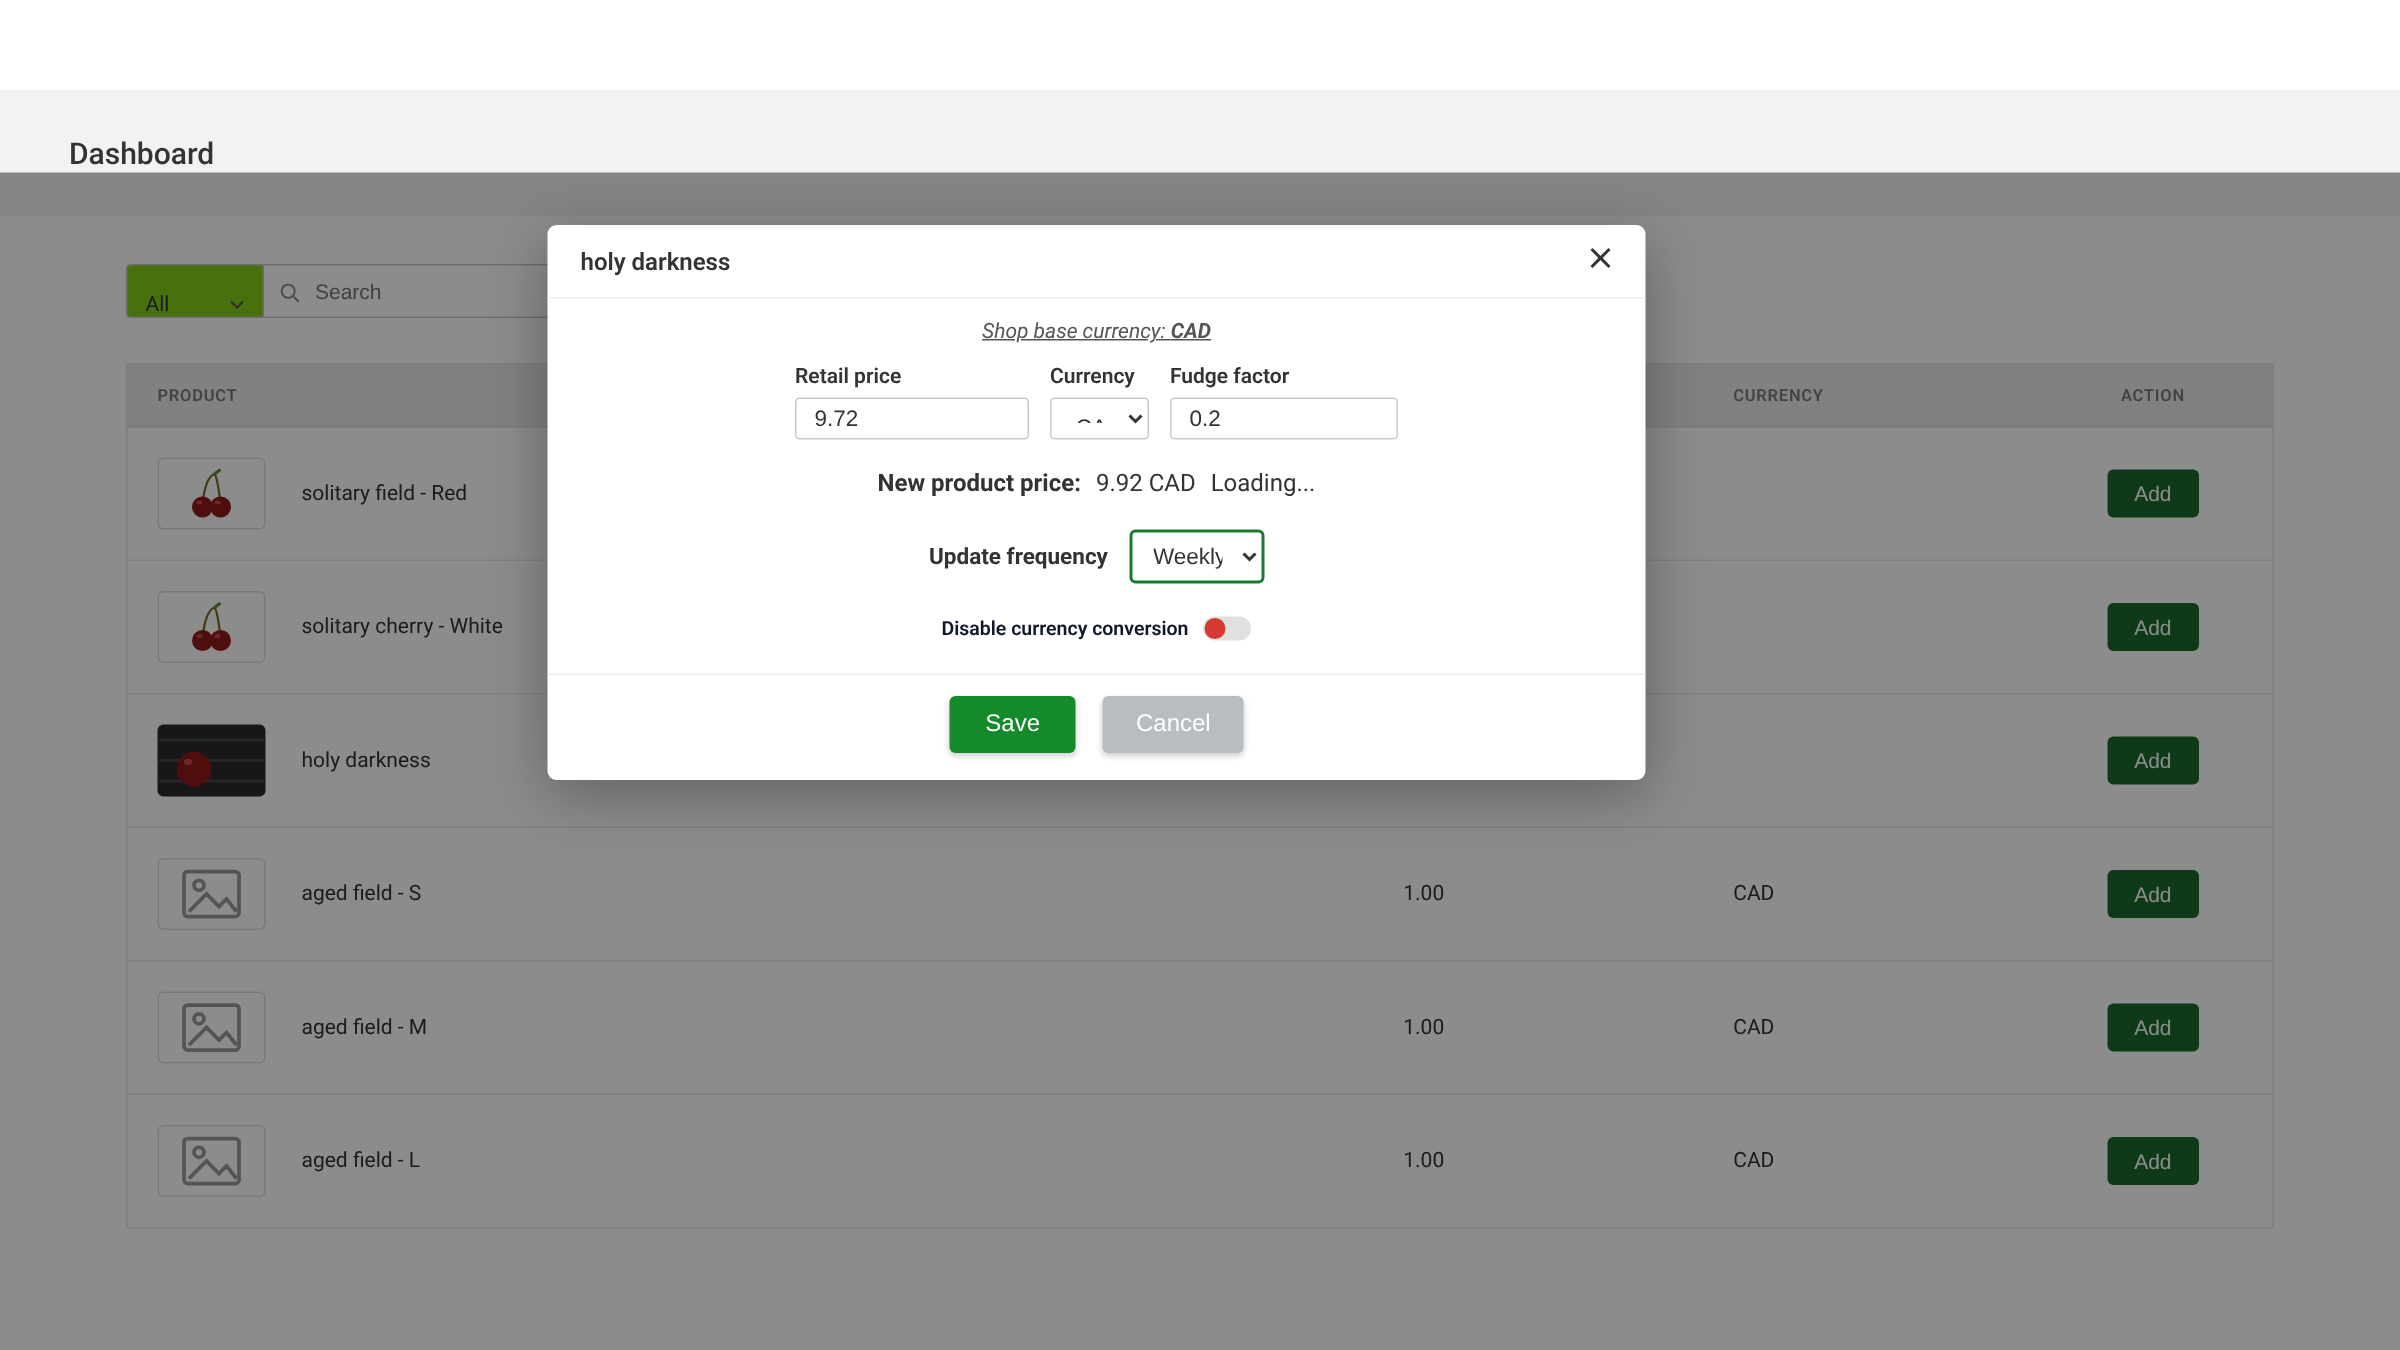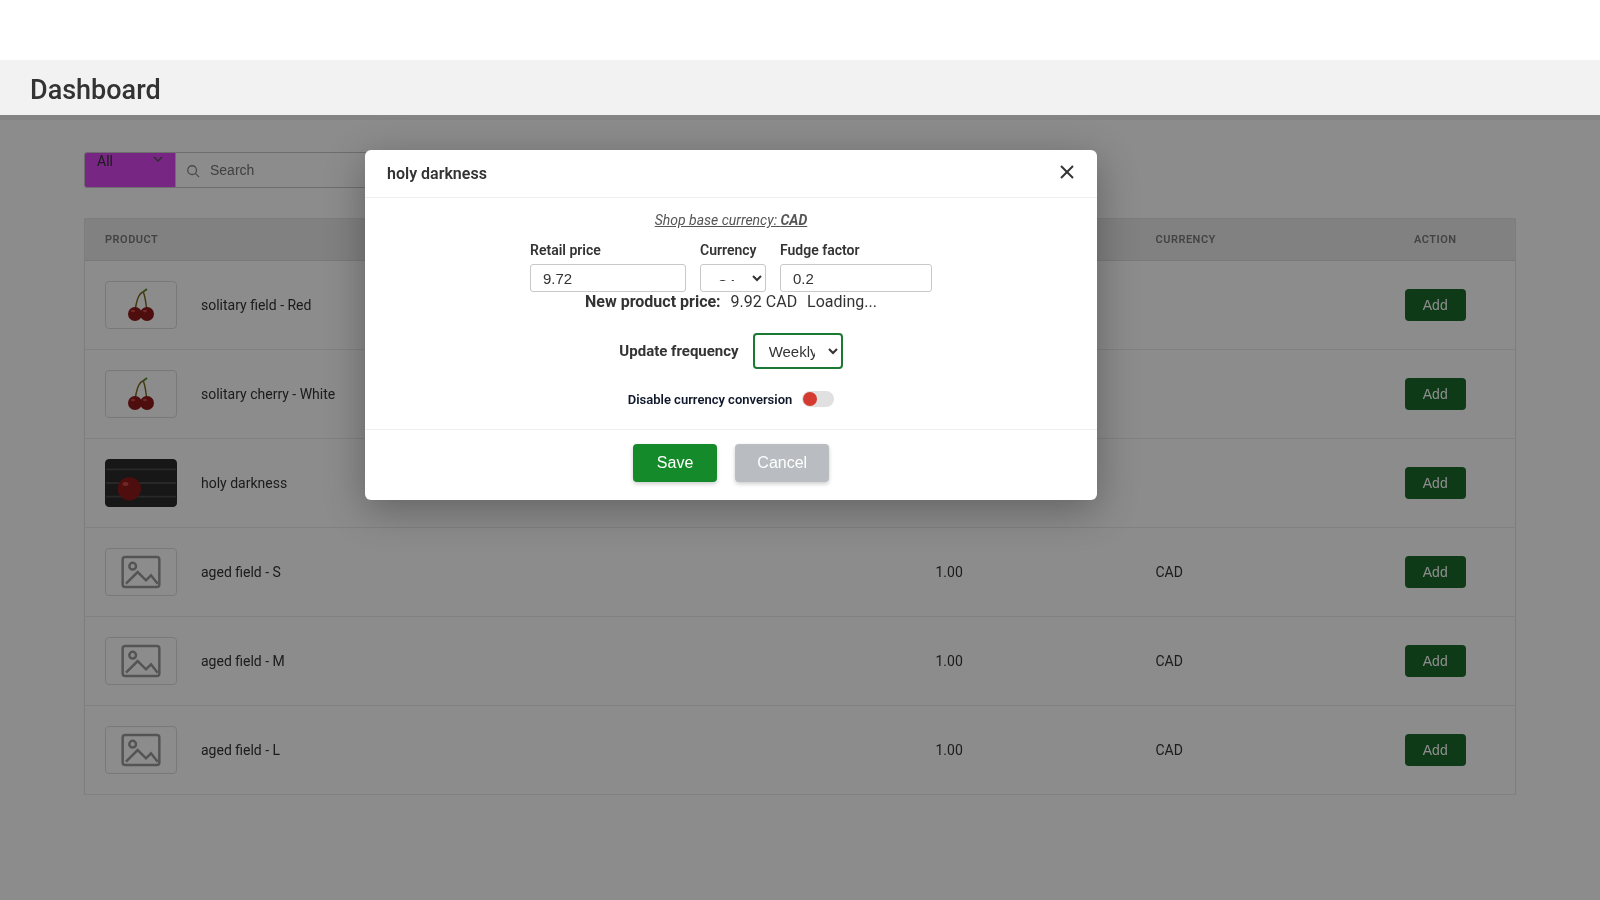--- a/index.html
+++ b/index.html
@@ -16,42 +16,42 @@
   .topbar {
     height: 60px;
     background: #fff;
   }
 
   .header {
     background: #f2f2f2;
     padding: 14px 30px;
   }
   .header h1 {
-    margin: 0;
-    font-size: 27px;
+    margin: 16px;
+    font-size: 20px;
     font-weight: 500;
     color: #333;
   }
 
   .page {
     background: #fff;
     padding: 32px 84px 0 84px;
     position: relative;
   }
 
   .search-row {
     display: flex;
     align-items: stretch;
     margin-bottom: 30px;
   }
   .select-all {
     display: flex;
-    align-items: flex-start;
+    align-items: flex-end;
     border: 1px solid #c9c9c9;
-    background: #d946ef;
+    background: #84cc16;
     height: 36px;
     padding: 0 12px;
     font-size: 14px;
     color: #333;
     width: 92px;
     justify-content: space-between;
     border-radius: 3px 0 0 3px;
   }
   .select-all .chev { font-size: 12px; color: #555; }
   .search-box {
@@ -158,21 +158,21 @@
     font-size:14px;
     margin-bottom:14px;
     text-decoration:underline;
   }
   .base-curr b { font-style:italic; font-weight:700; }
 
   .form-row {
     display:flex;
     justify-content:center;
     gap:14px;
-    margin-bottom:0;
+    margin-bottom:19px;
   }
   .form-group { display:flex; flex-direction:column; }
   .form-group label { font-size:14px; font-weight:600; color:#333; margin-bottom:6px; }
   .form-group input,
   .form-group select.curr {
     height:28px;
     border:1px solid #c9c9c9;
     border-radius:3px;
     padding:10px 12px;
     font-size:15px;

